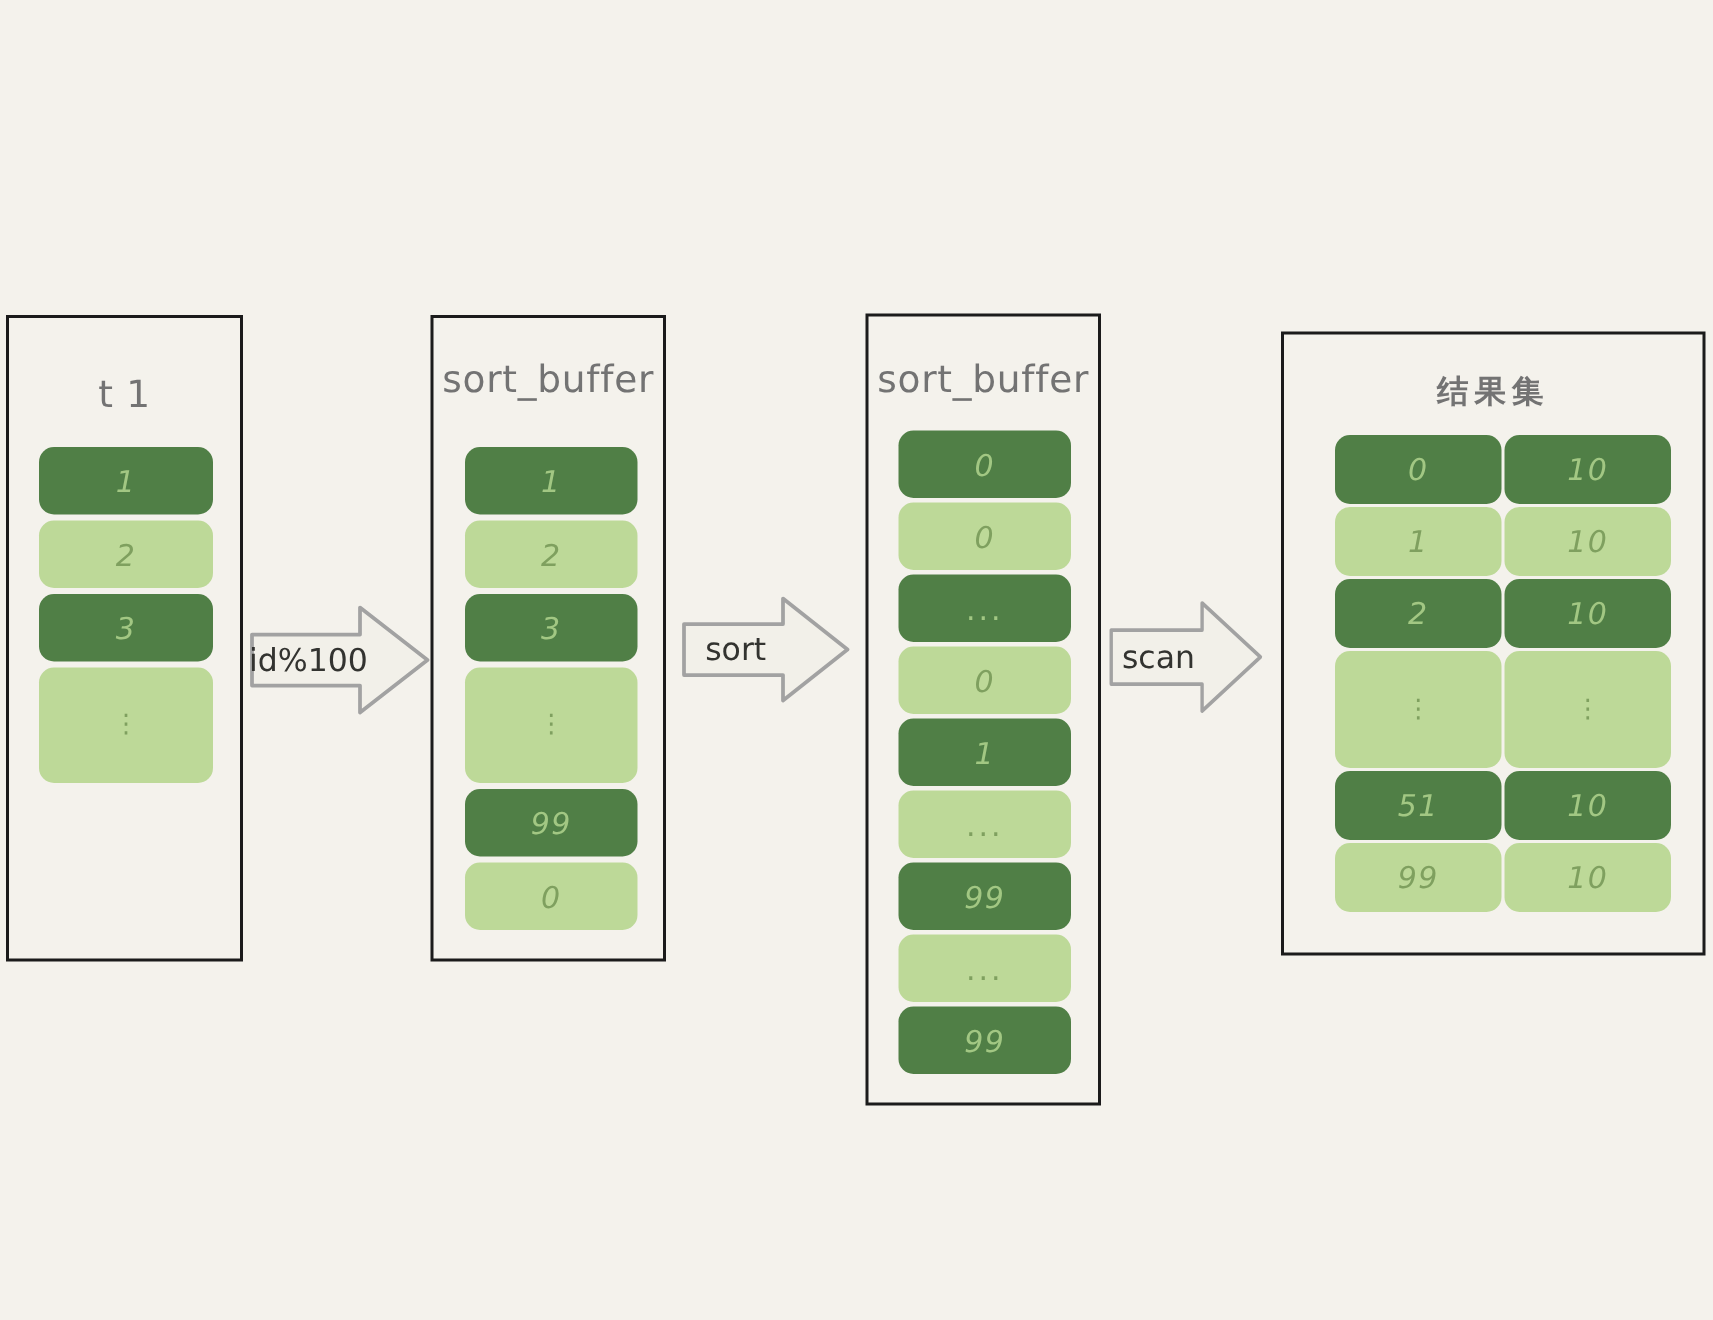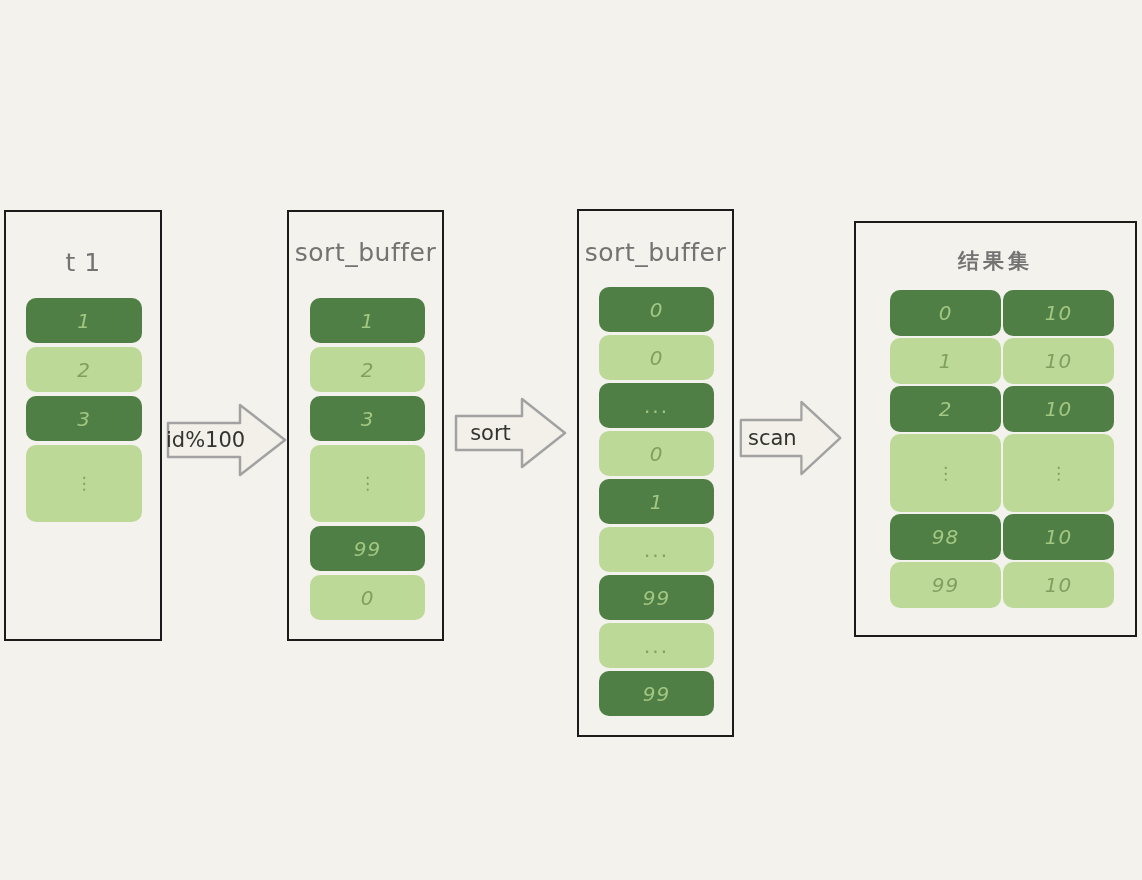--- a/index.html
+++ b/index.html
@@ -218,21 +218,21 @@
       <div class="r-row light tall">
         <div class="r-cell">
             <span class="vdots">⋮</span>
           </div>
         <div class="r-cell">
             <span class="vdots">⋮</span>
           </div>
       </div>
       <div class="r-row dark">
         <div class="r-cell">
-            <span>98</span>
+            <span>51</span>
           </div>
         <div class="r-cell">
             <span>10</span>
           </div>
       </div>
       <div class="r-row light">
         <div class="r-cell">
             <span>99</span>
           </div>
         <div class="r-cell">

